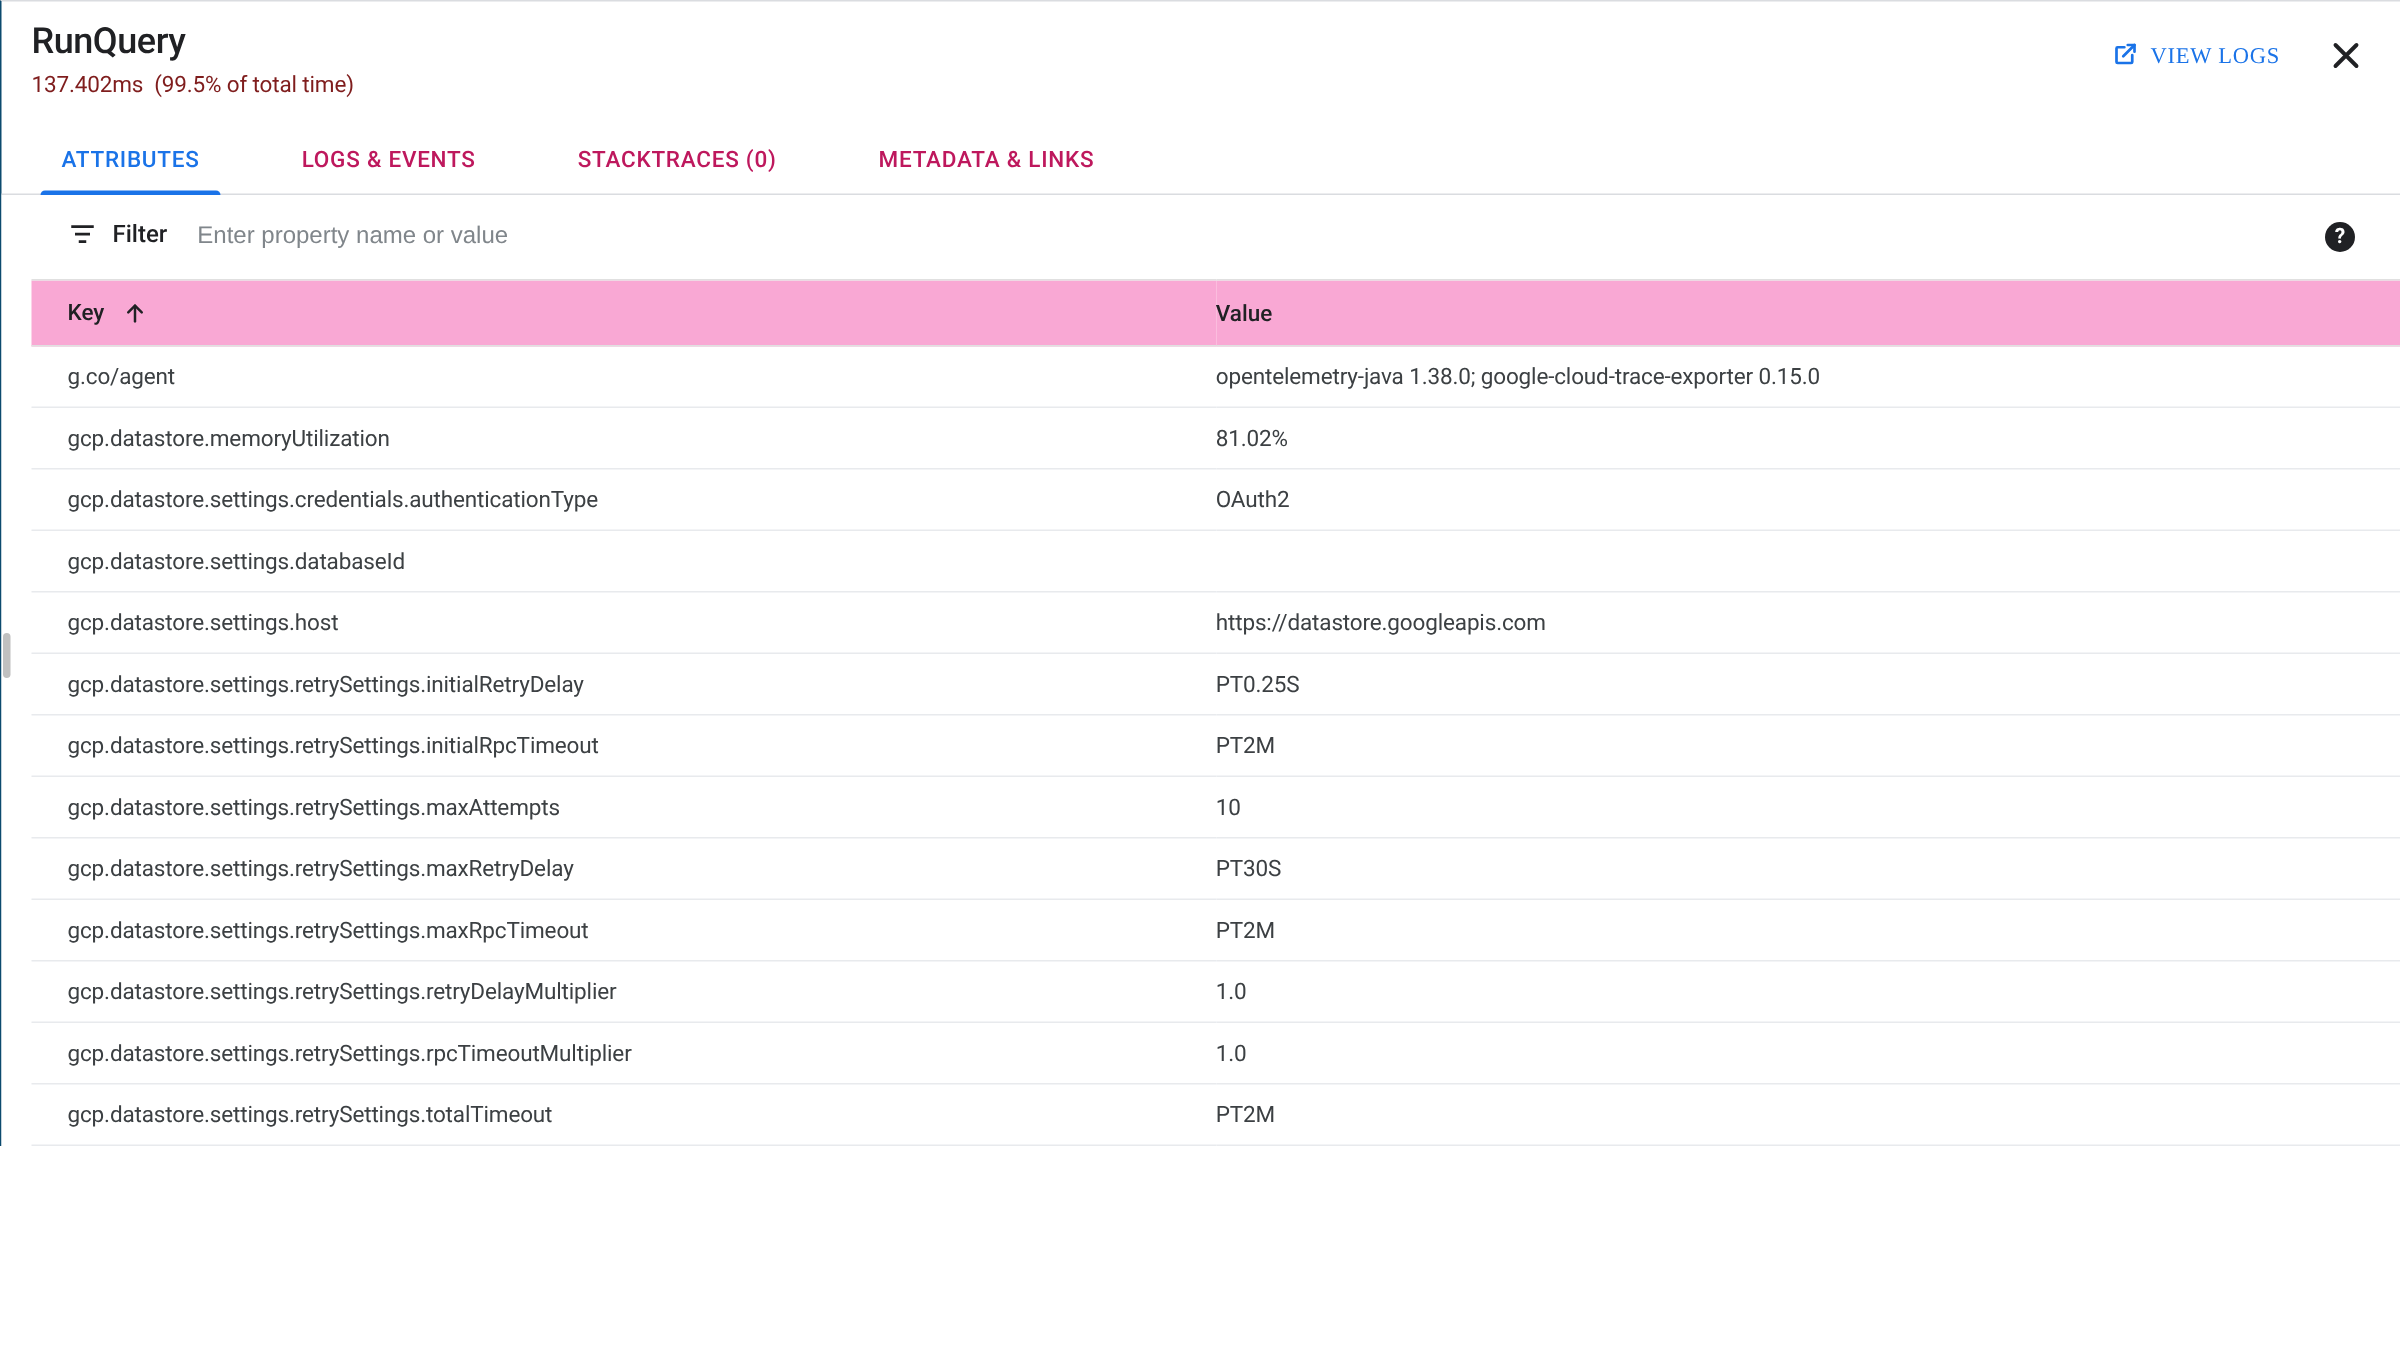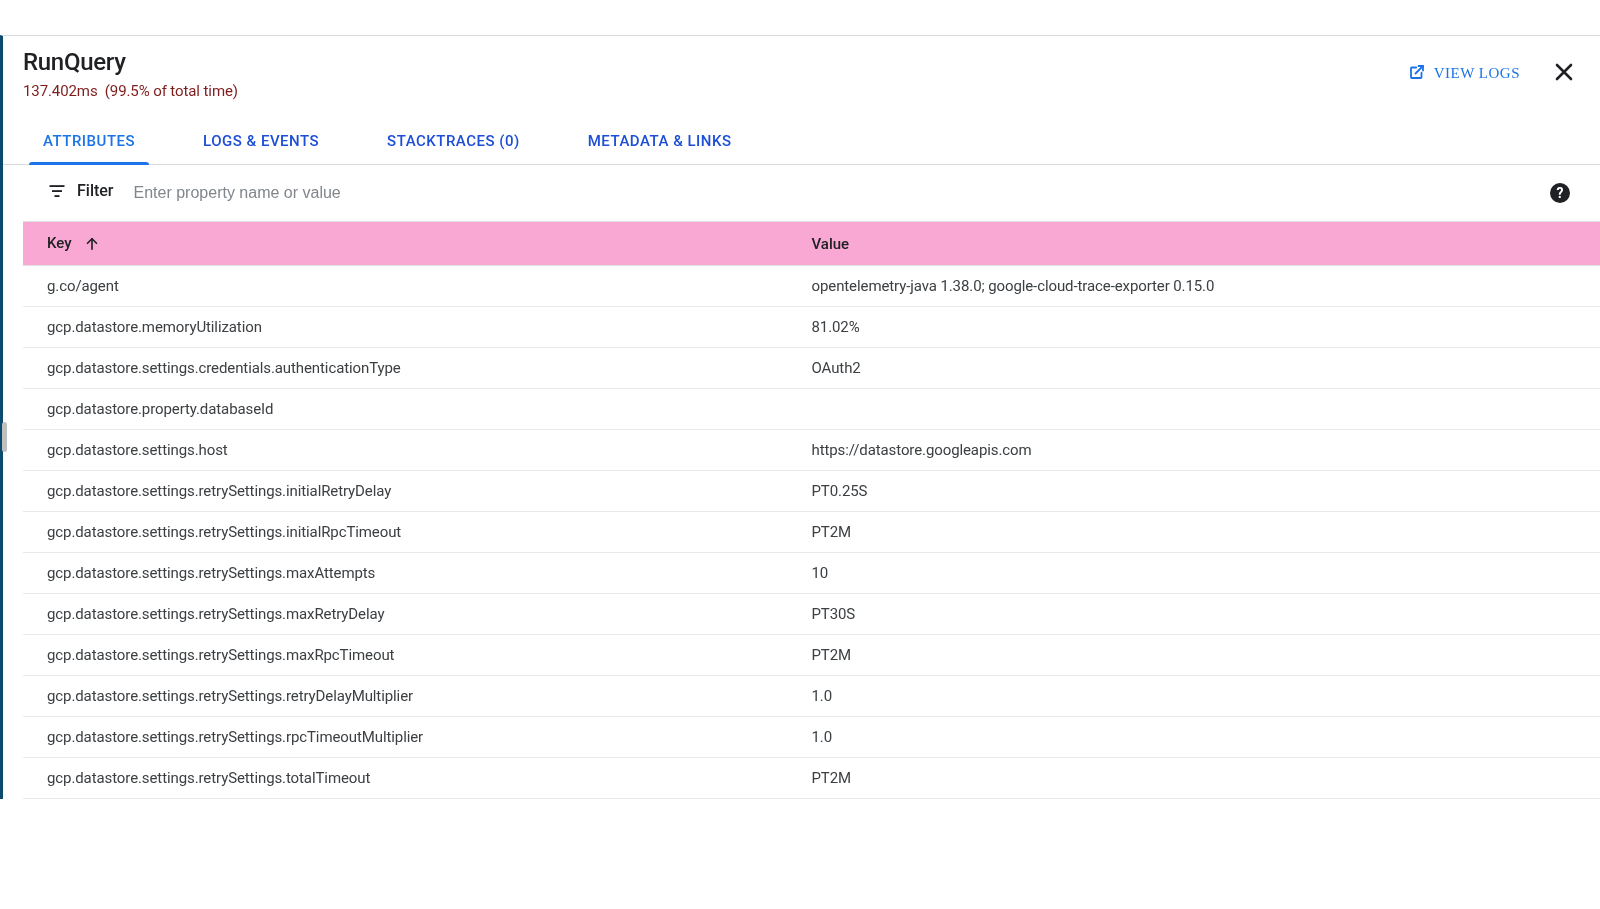--- a/index.html
+++ b/index.html
@@ -5,22 +5,21 @@
   * { box-sizing: border-box; }
   body {
     margin: 0;
     font-family: Roboto, 'Helvetica Neue', Arial, sans-serif;
     font-size: 14px;
     color: #202124;
     background: #fff;
   }
   .panel {
     border-top: 1px solid #dadce0;
-    border-left: 3px solid #0c4a6e;
-    margin-top: 35px;
+    border-left: 1px solid #0c4a6e;
   }
   .header {
     display: flex;
     align-items: flex-start;
     padding: 12px 20px 0 20px;
   }
   .header-main { flex: 1; }
   .title {
     font-size: 24px;
     font-weight: 500;
@@ -62,21 +61,21 @@
     gap: 60px;
     padding-left: 36px;
     border-bottom: 1px solid #dadce0;
     margin-top: 20px;
   }
   .tab {
     padding: 12px 4px 14px 4px;
     font-size: 15px;
     font-weight: 500;
     letter-spacing: 0.5px;
-    color: #1d4ed8;
+    color: #be185d;
     cursor: pointer;
     position: relative;
   }
   .tab.active { color: #1a73e8; }
   .tab.active::after {
     content: "";
     position: absolute;
     left: -10px; right: -10px; bottom: -1px;
     height: 3px;
     background: #1a73e8;
@@ -221,21 +220,21 @@
           </tr>
           <tr class="tr">
             <td class="td key">gcp.datastore.memoryUtilization</td>
             <td class="td value">81.02%</td>
           </tr>
           <tr class="tr">
             <td class="td key">gcp.datastore.settings.credentials.authenticationType</td>
             <td class="td value">OAuth2</td>
           </tr>
           <tr class="tr">
-            <td class="td key">gcp.datastore.property.databaseId</td>
+            <td class="td key">gcp.datastore.settings.databaseId</td>
             <td class="td value"></td>
           </tr>
           <tr class="tr">
             <td class="td key">gcp.datastore.settings.host</td>
             <td class="td value">https://datastore.googleapis.com</td>
           </tr>
           <tr class="tr">
             <td class="td key">gcp.datastore.settings.retrySettings.initialRetryDelay</td>
             <td class="td value">PT0.25S</td>
           </tr>

